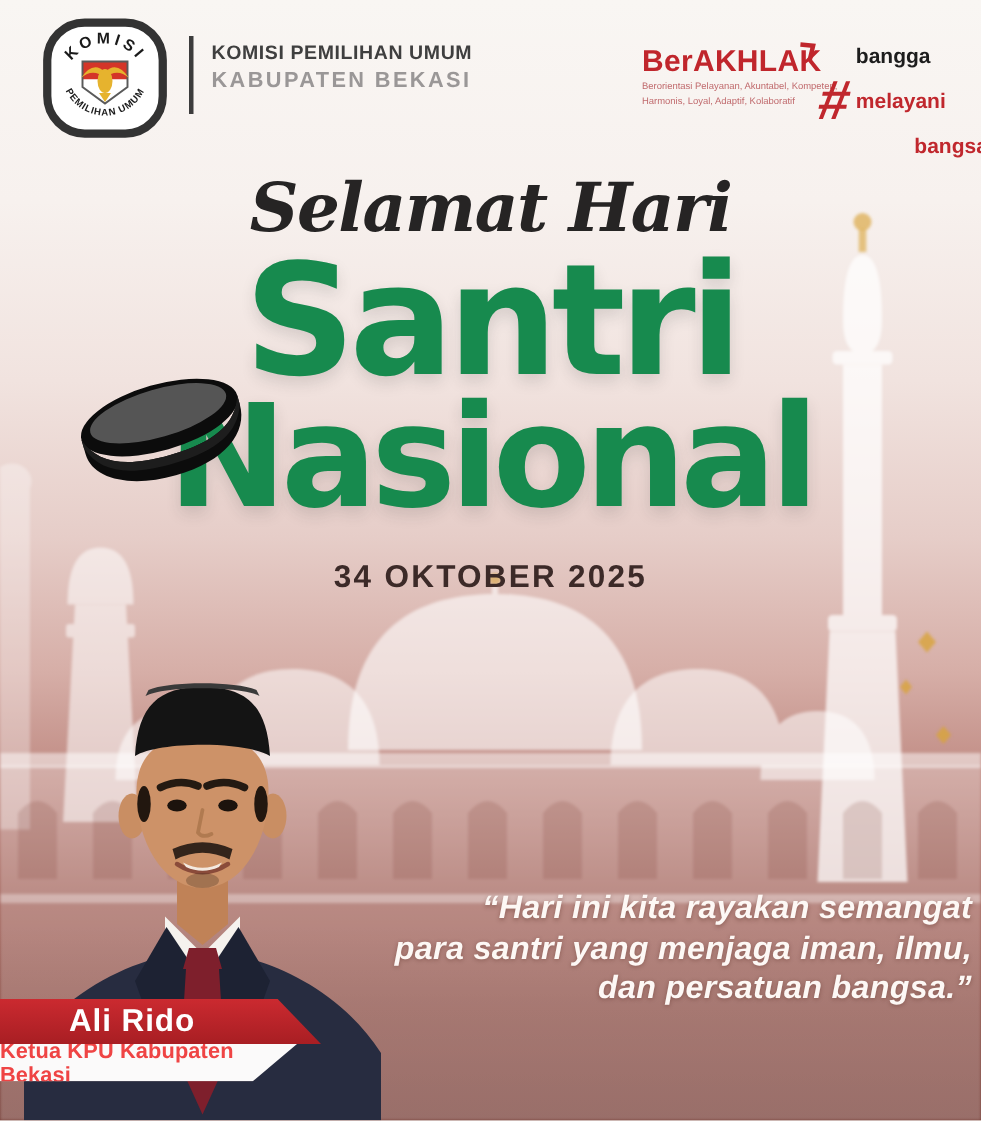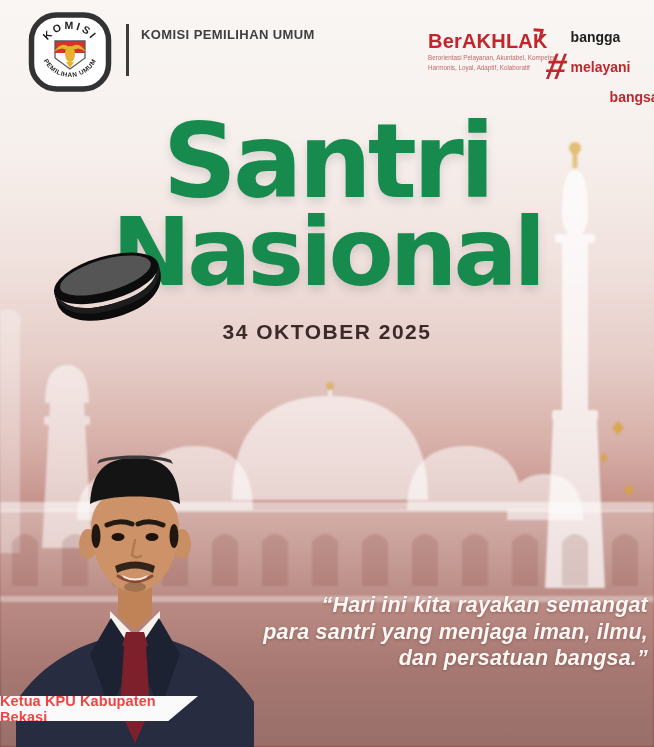--- a/index.html
+++ b/index.html
@@ -164,40 +164,42 @@
         <path d="M27,41 L57,41 L57,46 L42,57 L27,46 Z" fill="#ffffff"></path>
         <path d="M27,29 L57,29 L57,46 L42,57 L27,46 Z" fill="none" stroke="#5a5a5a" stroke-width="1.3"></path>
         <path d="M26,40 Q34,28 42,36 Q50,28 58,40 Q50,33 42,40 Q34,33 26,40 Z" fill="#e6b32e"></path>
         <ellipse cx="42" cy="42" rx="5" ry="8" fill="#e6b32e"></ellipse>
         <path d="M38,50 L46,50 L42,56 Z" fill="#e6b32e"></path>
       </g>
     </svg>
     <div class="hdr-divider"></div>
     <div class="org">
       <div class="org-line1">KOMISI PEMILIHAN UMUM</div>
+      <div class="org-line2">KABUPATEN BEKASI</div>
     </div>
     <div class="berakhlak">
       <span class="berakhlak-name">BerAKHLAK</span>
       <svg class="berakhlak-chev" width="14" height="14" viewBox="0 0 14 14">
         <polyline points="3,13 11,7 5,1" fill="none" stroke="#c0262c" stroke-width="3" transform="rotate(-40 7 7)"></polyline>
       </svg>
       <div class="berakhlak-tag">Berorientasi Pelayanan, Akuntabel, Kompeten,</div>
       <div class="berakhlak-tag">Harmonis, Loyal, Adaptif, Kolaboratif</div>
     </div>
     <div class="bangga">
       <span class="bangga-hash">#</span>
       <span class="bangga-words">
         <span class="bangga-w1">bangga</span>
         <span class="bangga-w2">melayani</span>
         <span class="bangga-w3">bangsa</span>
       </span>
     </div>
   </div>
 
   <div class="titles">
+    <div class="greeting">Selamat Hari</div>
     <div class="big-word word1">Santri</div>
     <div class="big-word word2">Nasional</div>
     <div class="date-line">34 OKTOBER 2025</div>
   </div>
 
   <svg class="peci-icon" width="118" height="80" viewBox="0 0 118 80">
     <ellipse cx="59" cy="30" rx="54" ry="22" fill="#0c0c0c"></ellipse>
     <ellipse cx="59" cy="27" rx="47" ry="16" fill="#555555"></ellipse>
     <path d="M5,30 L5,40 C5,58 29,70 59,70 C93,70 113,56 113,36 L113,30
              C107,48 90,56 59,56 C28,56 11,48 5,30 Z" fill="#0c0c0c"></path>
@@ -248,17 +250,20 @@
     <path d="M121,92 L118,107 Q121,111 127,108" stroke="#b07a50" stroke-width="2.5" fill="none" stroke-linecap="round"></path>
 
     <path d="M101,118 Q121,109 141,118 L139,125 Q121,116 103,125 Z" fill="#33241b"></path>
 
     <path d="M104,128 Q121,139 138,128" stroke="#8a4b3a" stroke-width="3" fill="none" stroke-linecap="round"></path>
     <path d="M108,127 Q121,134 134,127 L132,130 Q121,135 110,130 Z" fill="#f3e9e0"></path>
 
     <ellipse cx="121" cy="139" rx="11" ry="5" fill="#3c281c" opacity="0.3"></ellipse>
   </svg>
 
+  <div class="banner-red">
+    <span>Ali Rido</span>
+  </div>
   <div class="banner-white">
     <span>Ketua KPU Kabupaten Bekasi</span>
   </div>
 
 </div>
 
 </body></html>

